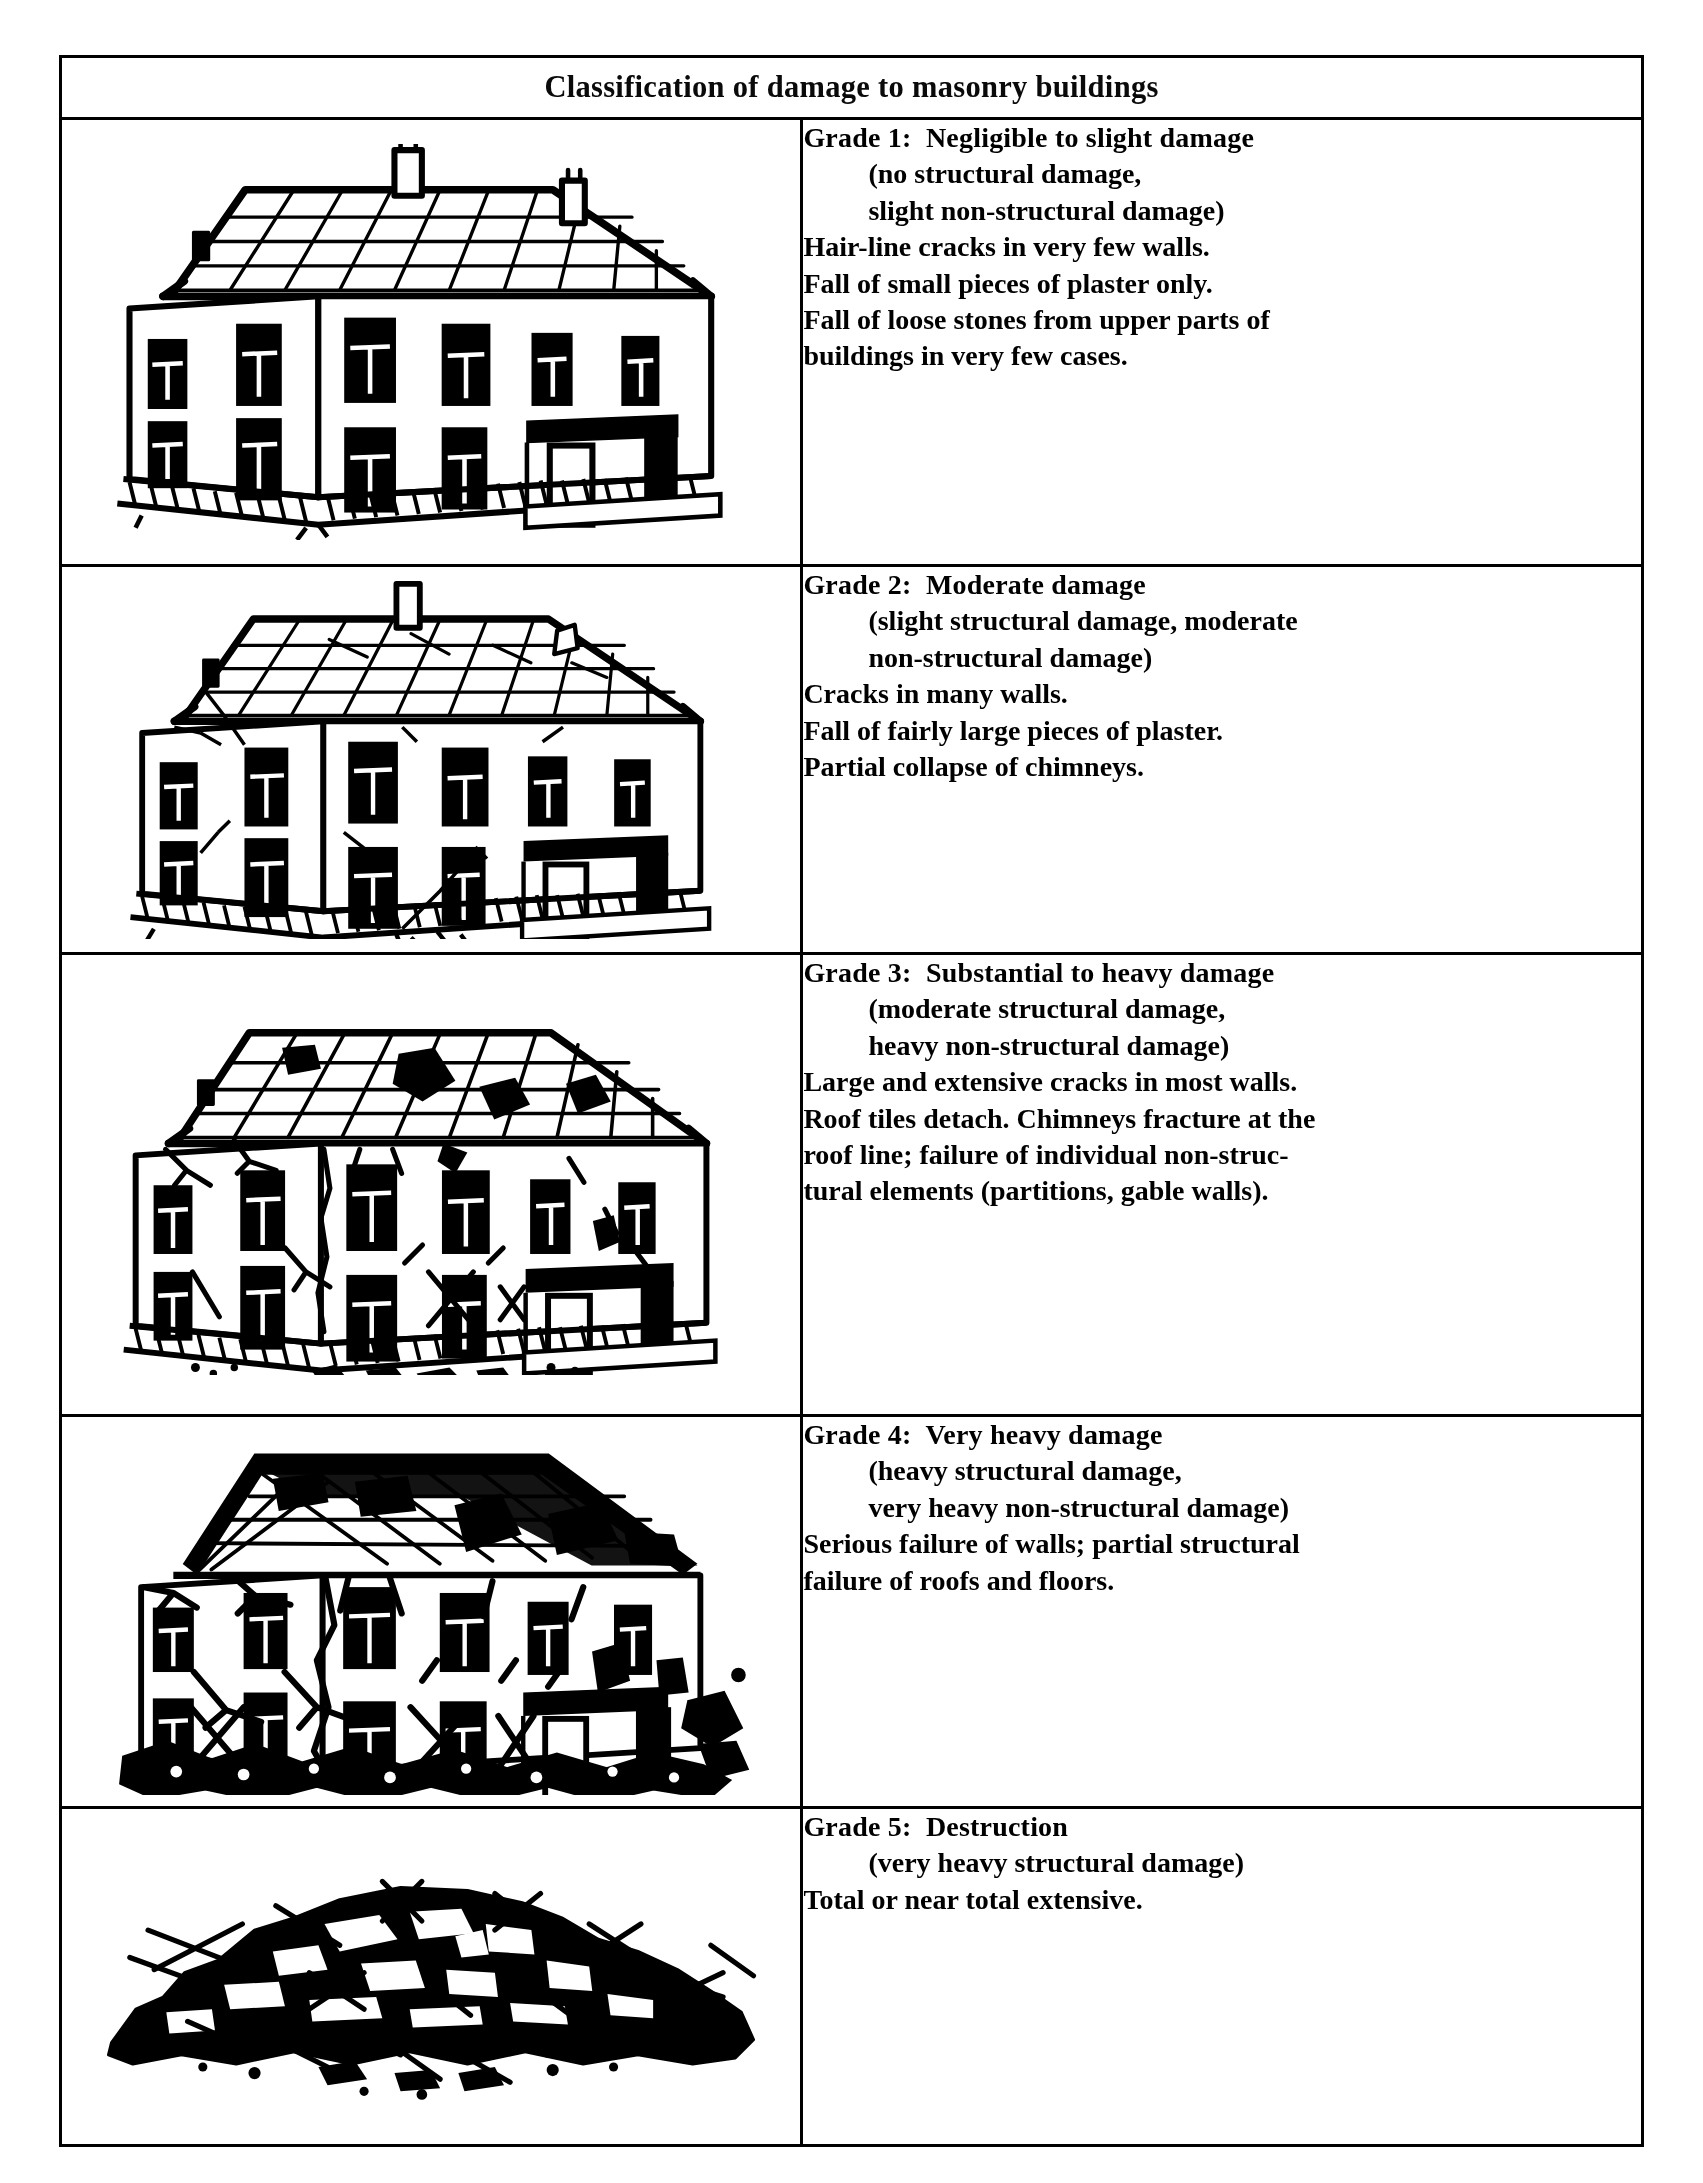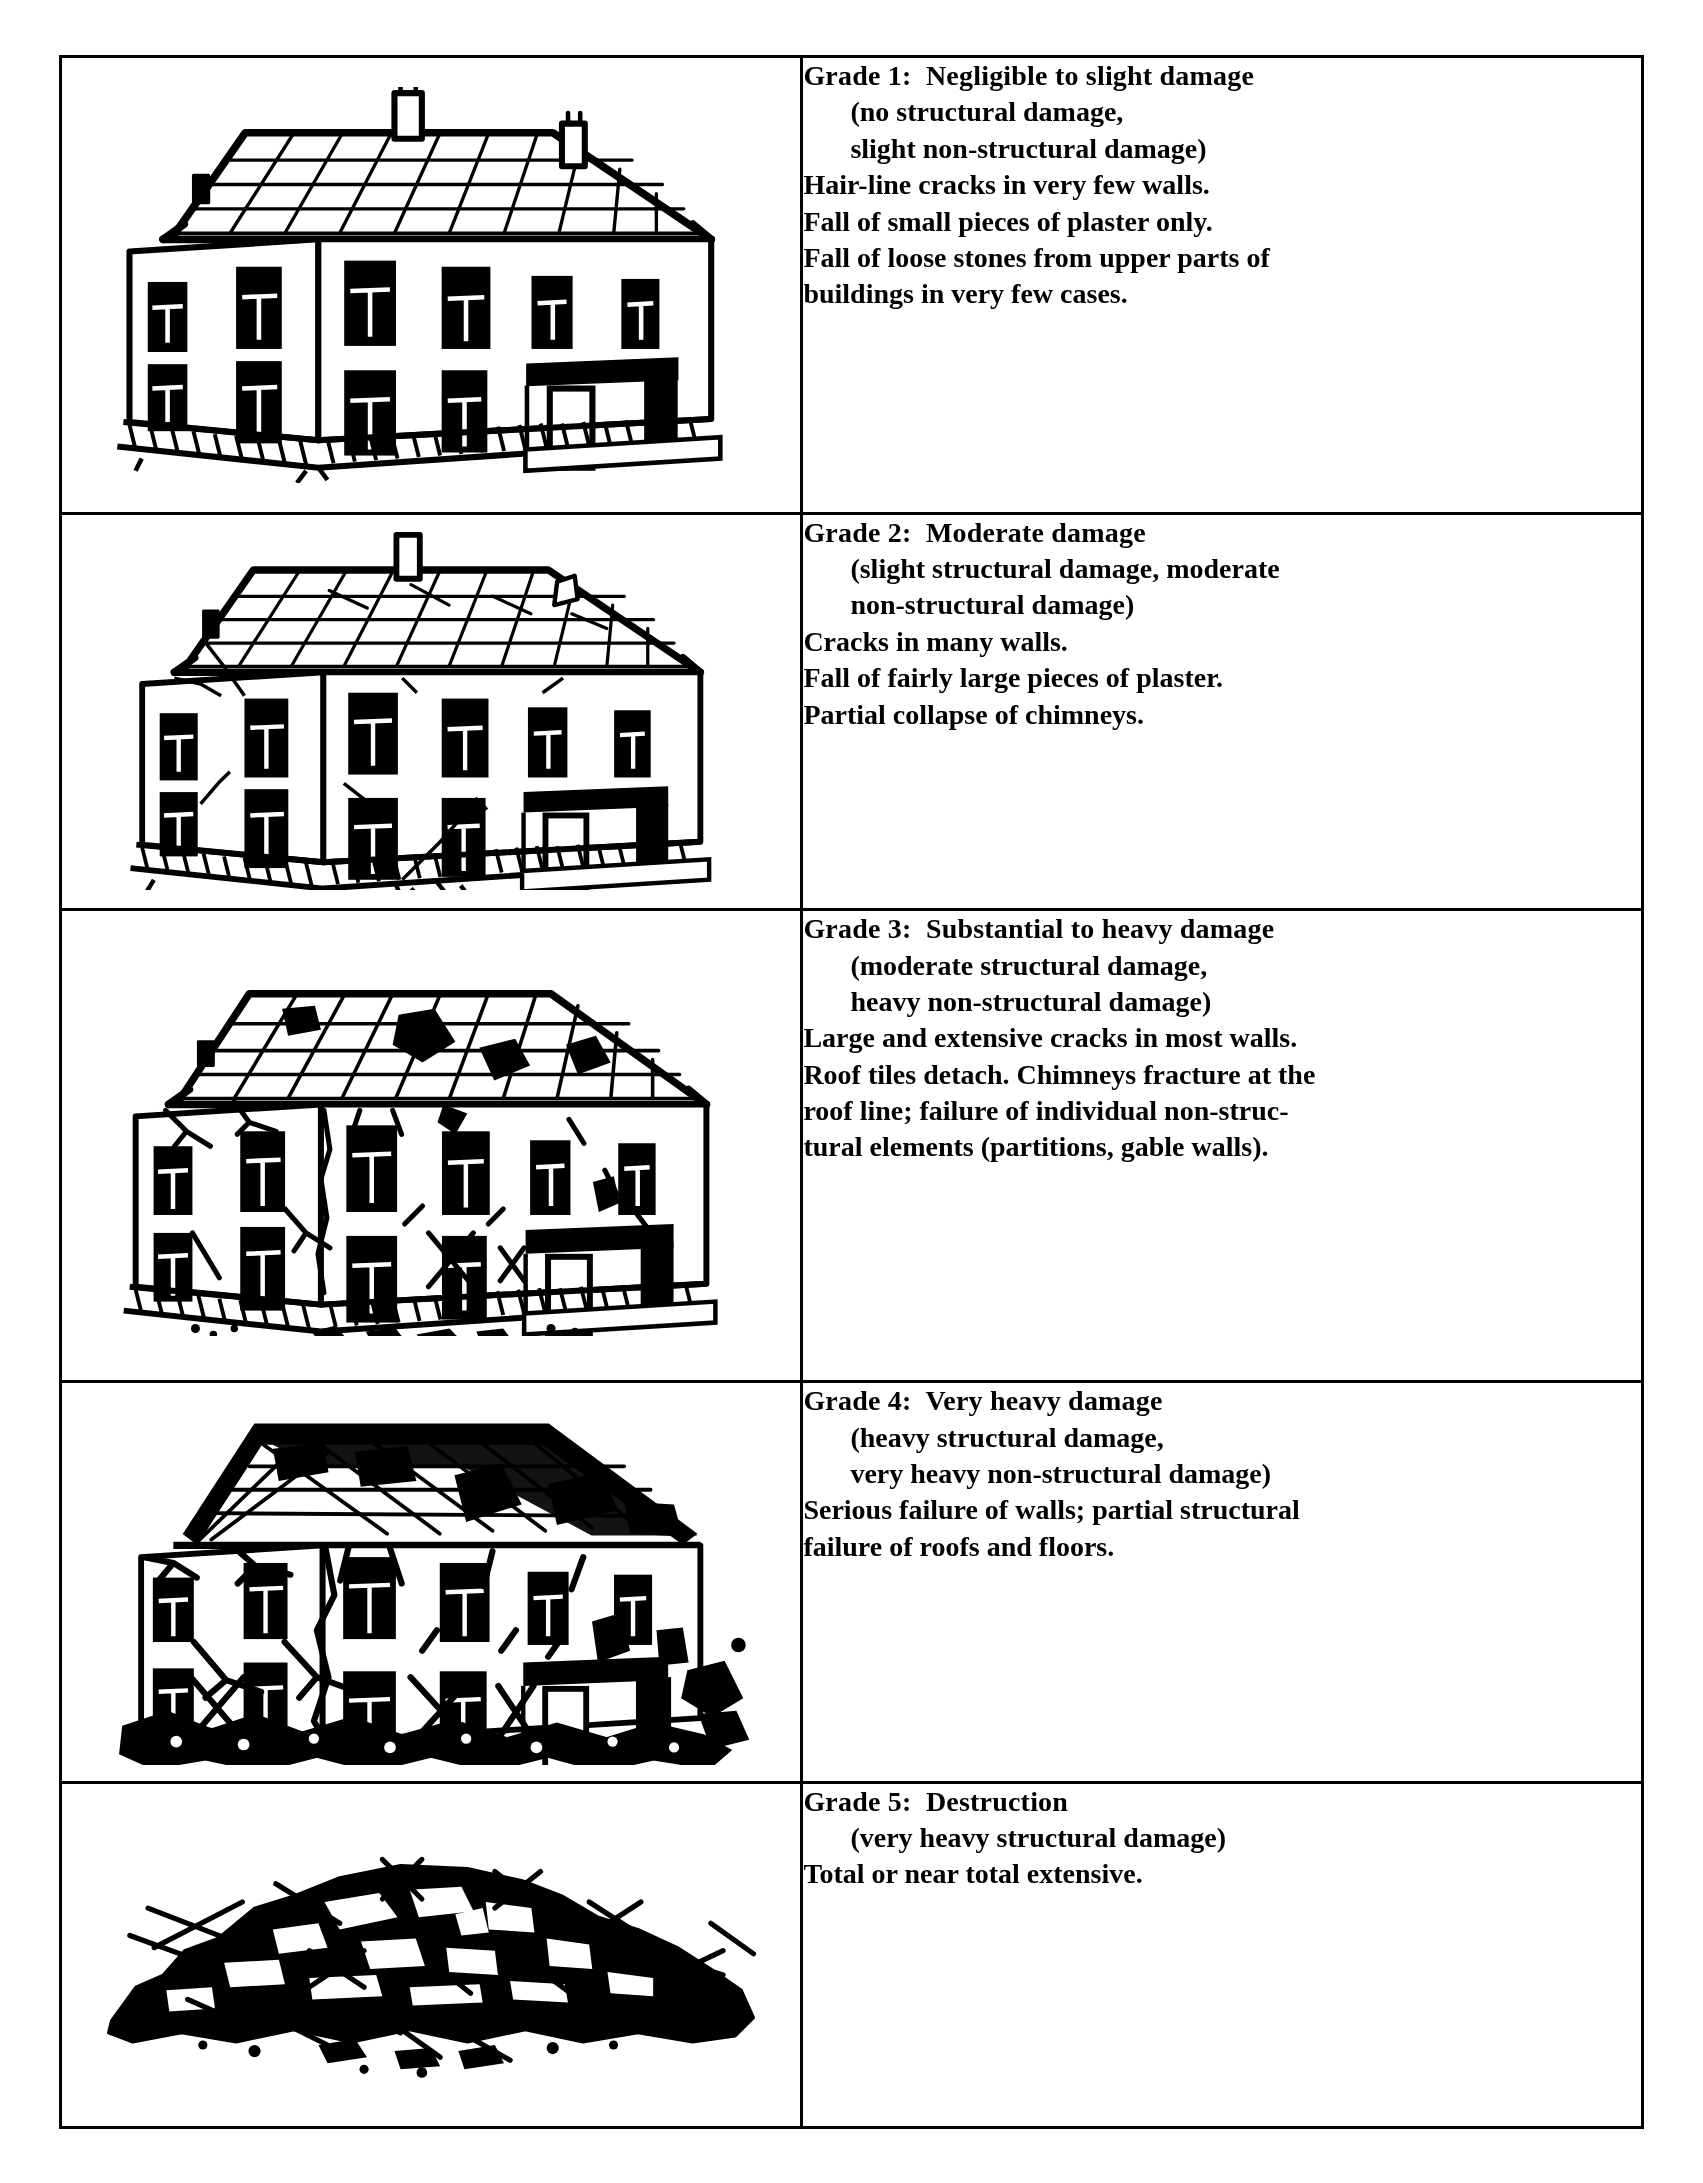--- a/index.html
+++ b/index.html
@@ -83,21 +83,21 @@
     line-height: 1.30;
     color: #000000;
   }
   .grade-head {
     font-weight: bold;
     letter-spacing: 0.2px;
     white-space: pre;
   }
   .grade-paren {
     font-weight: bold;
-    padding-left: 47px;
+    padding-left: 65px;
     white-space: pre;
   }
   .grade-line {
     font-weight: bold;
     white-space: pre;
   }
 
   
   .row-g1 td { height: 444px; }
   .row-g2 td { height: 385px; }
@@ -110,20 +110,25 @@
 
 <div id="page">
 
   <table class="damage-table">
     <colgroup>
       <col class="col-figure">
       <col class="col-text">
     </colgroup>
     <tbody>
 
+      <tr>
+        <td class="header-cell" colspan="2">
+          <div class="header-title">Classification of damage to masonry buildings</div>
+        </td>
+      </tr>
 
       <tr class="row-g1">
         <td class="figure-cell">
           <div class="fig-wrap">
             <svg width="670" height="396" viewBox="0 0 440 260" aria-hidden="true">
               <g fill="none" stroke="#000" stroke-width="3" stroke-linecap="round" stroke-linejoin="round">
 
                 <g stroke-width="2.2">
                   <polygon points="52,96 98,30 300,30 398,96" fill="#fff"></polygon>
                   <path d="M98,30 L52,96 M130,30 L88,96 M162,30 L124,96 M194,30 L160,96 M226,30 L196,96 M258,30 L232,96 M290,30 L268,96 M318,38 L304,96 M344,54 L340,96 M368,70 L368,96"></path>

